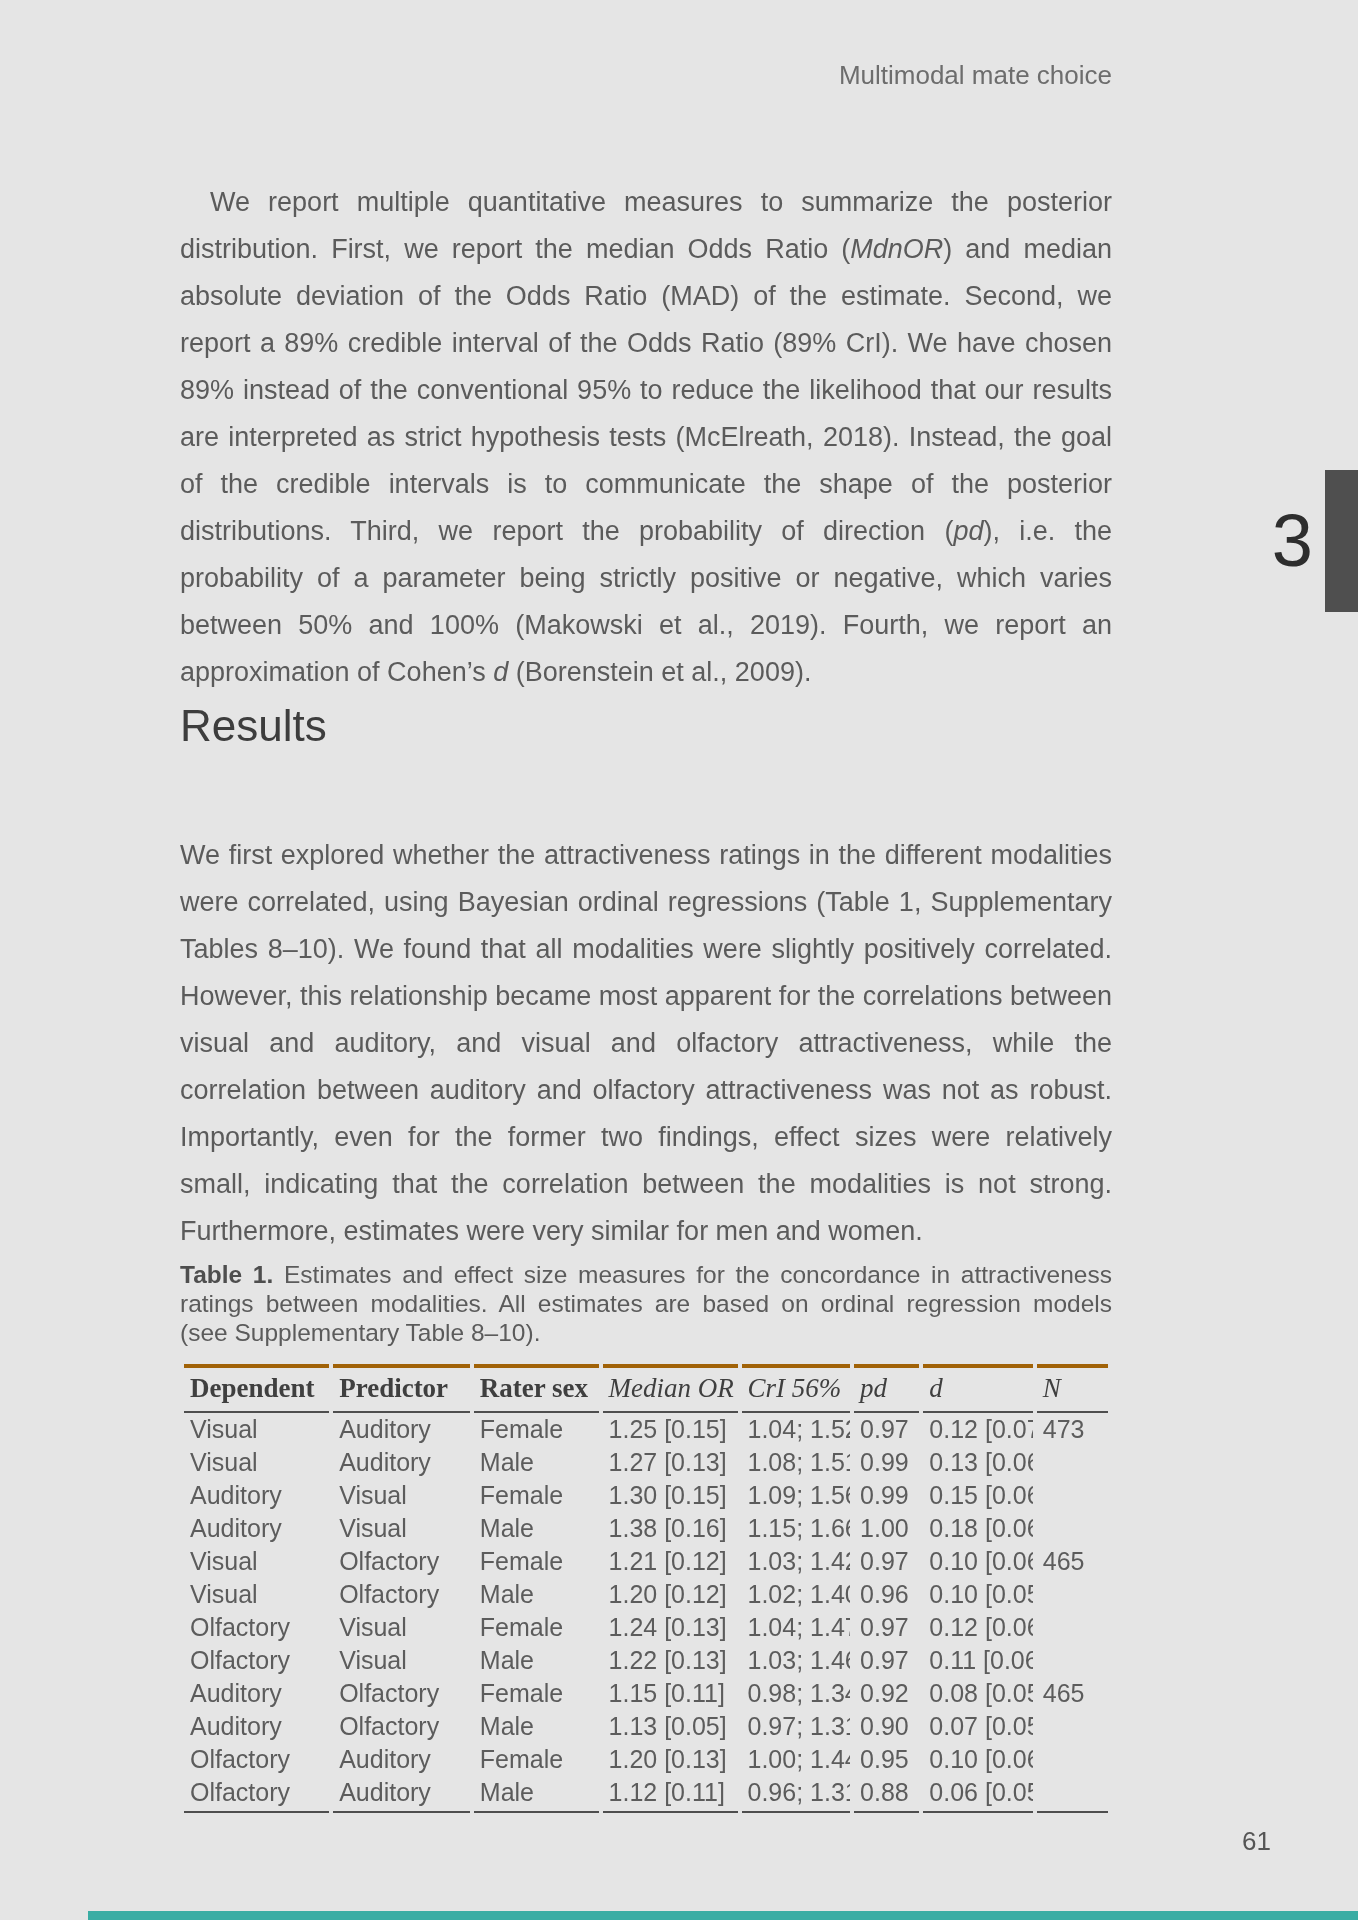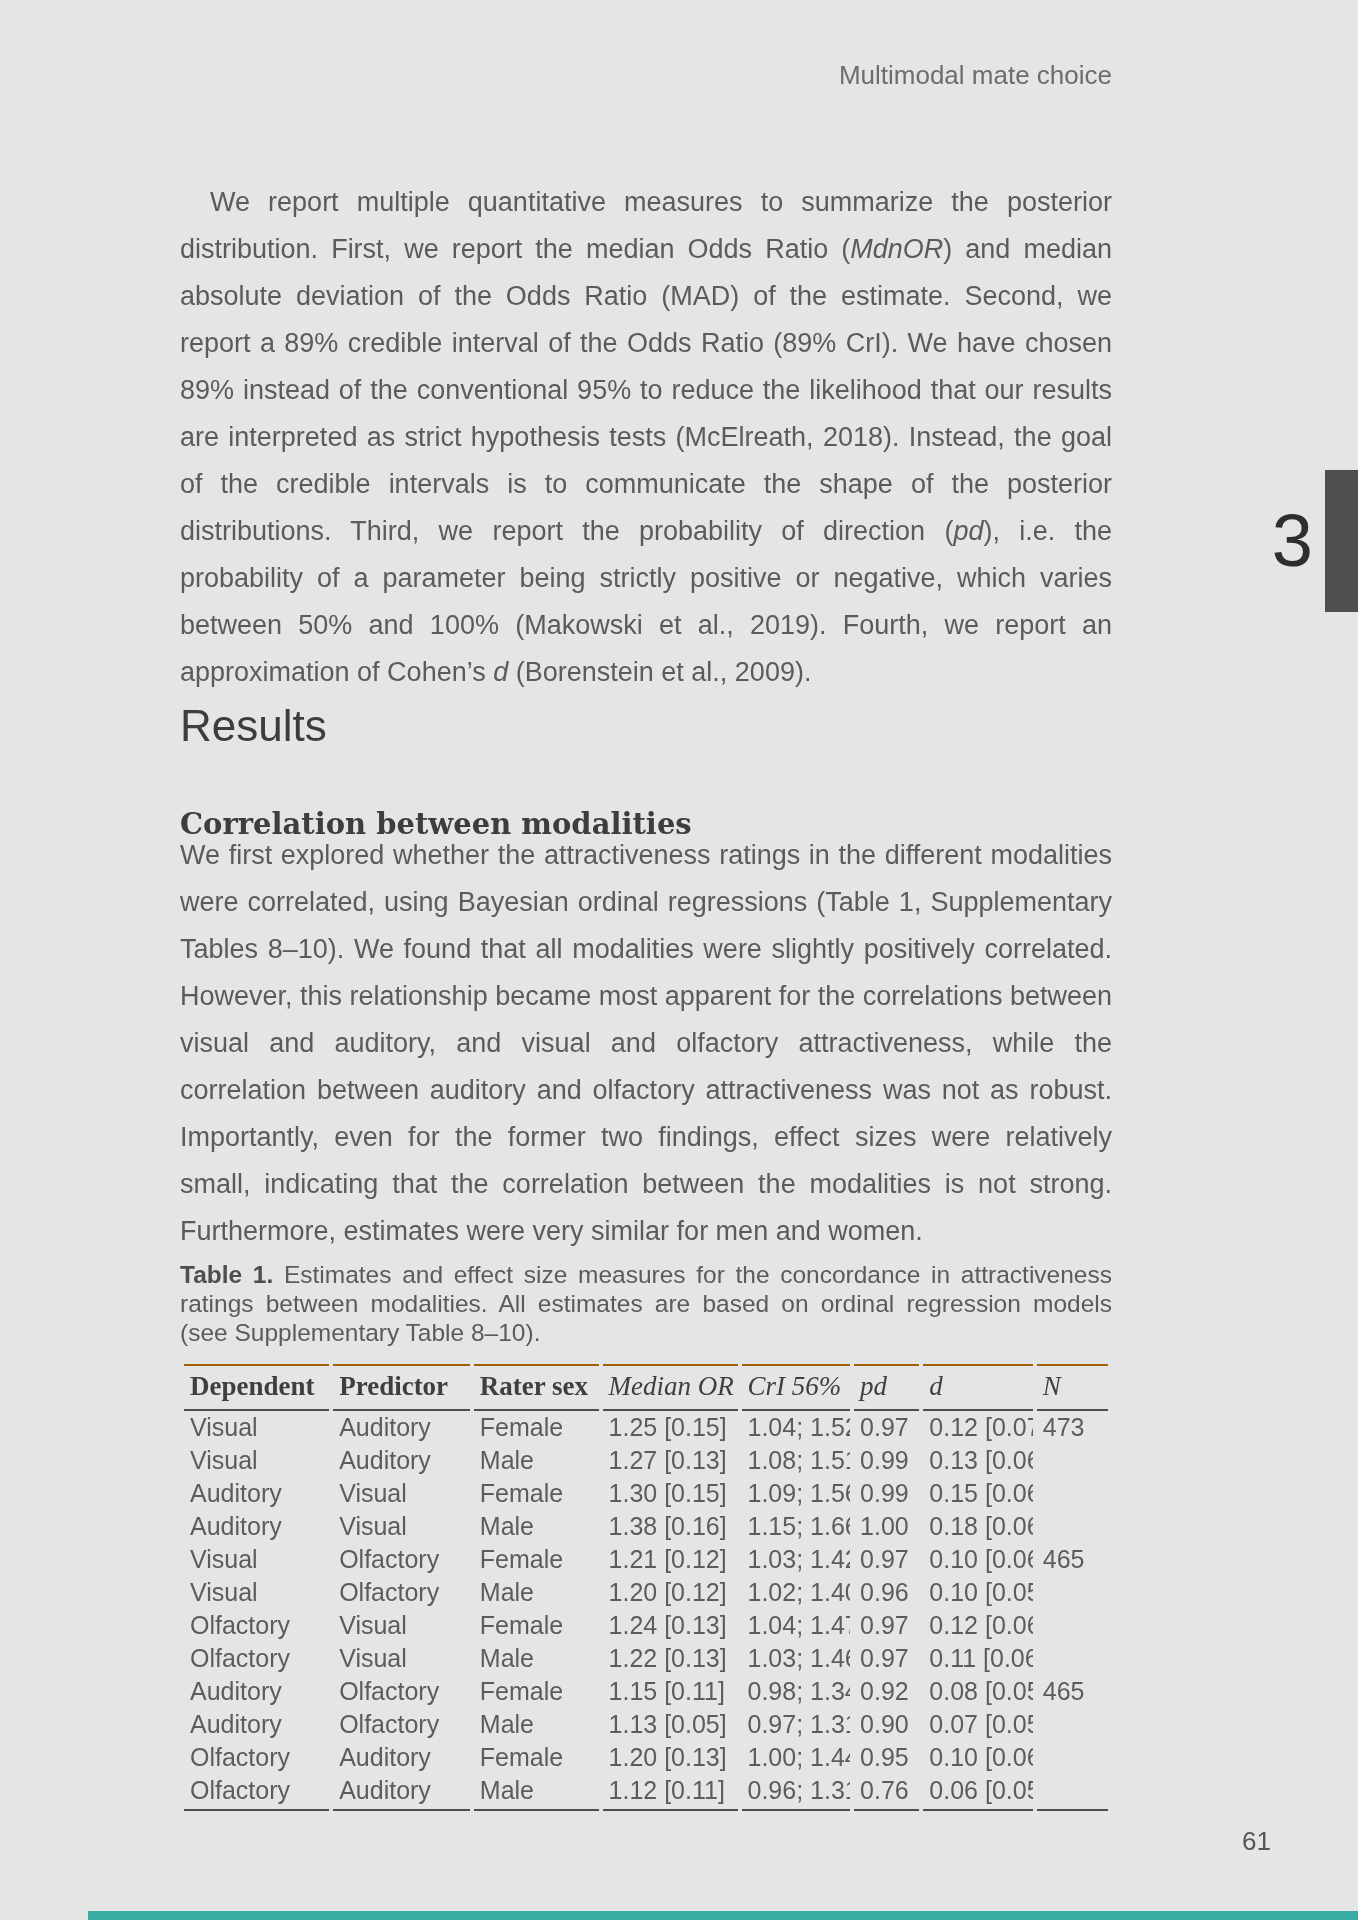--- a/index.html
+++ b/index.html
@@ -57,21 +57,21 @@
   .table-caption .bd{color:#4e4e4e;}
 
   table.results{
     width:100%;table-layout:fixed;
     border-collapse:separate;border-spacing:4px 0;
   }
   table.results th{
     font-family:"Liberation Serif",serif;
     font-size:27px;color:#3f3f3f;font-weight:400;
     text-align:left;vertical-align:middle;
-    border-top:2px solid #a16207;border-bottom:2px solid #4e4e4e;
+    border-top:4px solid #a16207;border-bottom:2px solid #4e4e4e;
     padding:5px 0 7px 6px;
   }
   table.results th.bold{font-weight:700;}
   table.results th.italic{font-style:italic;}
   table.results td{
     font-size:25px;line-height:25px;color:#5c5c5c;
     text-align:left;vertical-align:middle;
     padding:4px 0 4px 6px;
     white-space:nowrap;overflow:hidden;
   }
@@ -101,21 +101,20 @@
 
   <div class="running-header">Multimodal mate choice</div>
 
   <div class="body-par par-methods"><span>We report multiple quantitative measures to summarize the posterior distribution. First, we report the median Odds Ratio (</span><span class="it">MdnOR</span><span>) and median absolute deviation of the Odds Ratio (MAD) of the estimate. Second, we report a 89% credible interval of the Odds Ratio (89% CrI). We have chosen 89% instead of the conventional 95% to reduce the likelihood that our results are interpreted as strict hypothesis tests (McElreath, 2018). Instead, the goal of the credible intervals is to communicate the shape of the posterior distributions. Third, we report the probability of direction (</span><span class="it">pd</span><span>), i.e. the probability of a parameter being strictly positive or negative, which varies between 50% and 100% (Makowski et al., 2019). Fourth, we report an approximation of Cohen’s </span><span class="it">d</span><span> (Borenstein et al., 2009).</span></div>
 
   <div class="chapter-num">3</div>
   <div class="chapter-bar"></div>
 
   <div class="results-heading">Results</div>
 
-  <div class="section-heading">Correlation between modalities</div>
 
   <div class="body-par par-section">We first explored whether the attractiveness ratings in the different modalities were correlated, using Bayesian ordinal regressions (Table 1, Supplementary Tables 8–10). We found that all modalities were slightly positively correlated. However, this relationship became most apparent for the correlations between visual and auditory, and visual and olfactory attractiveness, while the correlation between auditory and olfactory attractiveness was not as robust. Importantly, even for the former two findings, effect sizes were relatively small, indicating that the correlation between the modalities is not strong. Furthermore, estimates were very similar for men and women.</div>
 
   <div class="table-block">
     <p class="table-caption"><span class="bd">Table 1.</span><span> Estimates and effect size measures for the concordance in attractiveness ratings between modalities. All estimates are based on ordinal regression models (see Supplementary Table 8–10).</span></p>
     <table class="results">
       <thead>
           <tr>
             <th class="bold">Dependent</th>
             <th class="bold">Predictor</th>
@@ -237,21 +236,21 @@
             <td>0.95</td>
             <td>0.10 [0.06]</td>
             <td></td>
           </tr>
           <tr>
             <td>Olfactory</td>
             <td>Auditory</td>
             <td>Male</td>
             <td>1.12 [0.11]</td>
             <td>0.96; 1.31</td>
-            <td>0.76</td>
+            <td>0.88</td>
             <td>0.06 [0.05]</td>
             <td></td>
           </tr>
         </tbody>
     </table>
   </div>
 
   <div class="page-number">61</div>
 
   <div class="footer-bar"></div>

